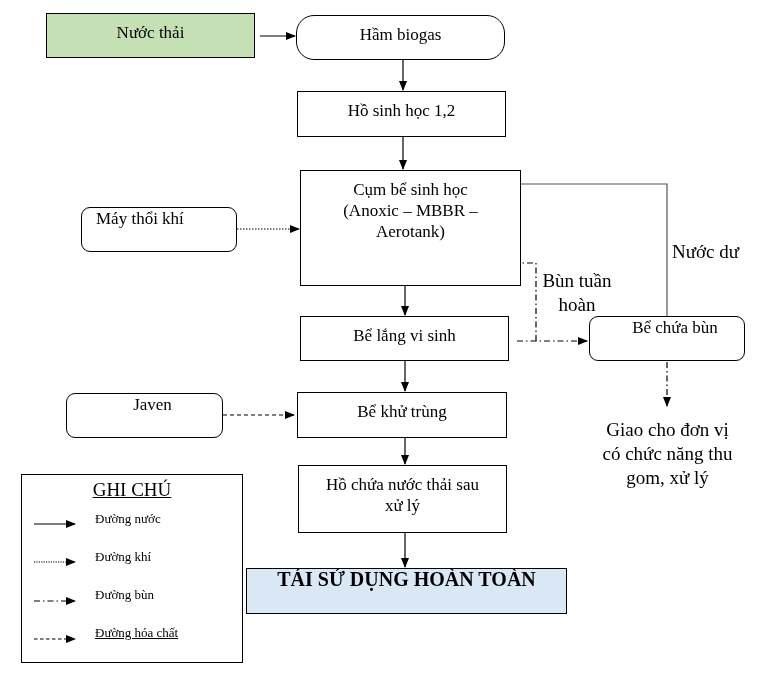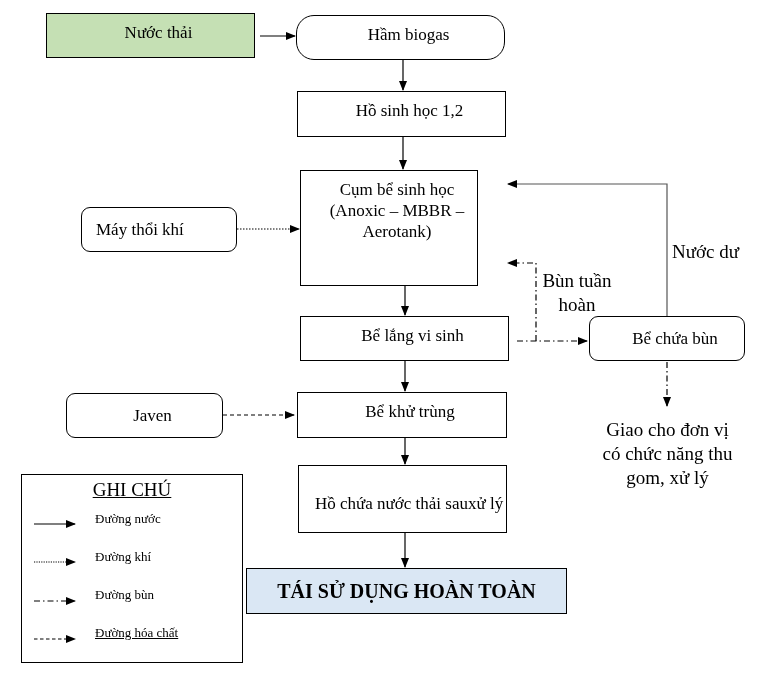--- a/index.html
+++ b/index.html
@@ -1,22 +1,22 @@
 <!DOCTYPE html>
 <html><head>
 <meta charset="utf-8">
 <style>
   html, body { margin: 0; padding: 0; background: #ffffff; }
   body { width: 766px; height: 687px; position: relative; overflow: hidden;
          font-family: "Liberation Serif", "DejaVu Serif", serif; color: #000; }
   .box { position: absolute; box-sizing: border-box; border: 1.3px solid #000;
          background: #fff; display: flex; justify-content: center; text-align: center;
          font-size: 17px; line-height: 21px; }
-  .box.top { align-items: flex-start; padding-top: 8px; padding-left: 16px; }
-  .box.mid { align-items: center; }
+  .box.top { align-items: flex-start; padding-top: 8px; }
+  .box.mid { align-items: flex-start; }
   .rounded { border-radius: 9px; padding-left: 16px; }
   .free-text { position: absolute; font-size: 19px; line-height: 24px; text-align: center; }
   svg.arrows { position: absolute; left: 0; top: 0; }
   .legend { position: absolute; left: 21px; top: 474px; width: 222px; height: 189px;
             box-sizing: border-box; border: 1.3px solid #000; background: #fff; }
   .legend-title { position: absolute; left: 0; right: 0; top: 4px; text-align: center;
                   font-weight: normal; text-decoration: underline; font-size: 19px; }
   .legend-label { position: absolute; left: 73px; font-size: 13px; }
 </style>
 </head>
@@ -53,21 +53,21 @@
 </div>
 
 <div class="box top" style="left:296px;top:15px;width:209px;height:45px;border-radius:18px;">
   <span>Hầm biogas</span>
 </div>
 
 <div class="box top" style="left:297px;top:91px;width:209px;height:46px;">
   <span>Hồ sinh học 1,2</span>
 </div>
 
-<div class="box top" style="left:300px;top:170px;width:178px;height:116px;flex-direction:column;align-items:center;justify-content:flex-start;">
+<div class="box top" style="left:300px;top:170px;width:221px;height:116px;flex-direction:column;align-items:center;justify-content:flex-start;">
   <span>Cụm bể sinh học</span>
   <span>(Anoxic – MBBR –</span>
   <span>Aerotank)</span>
 </div>
 
 <div class="box mid rounded" style="left:81px;top:207px;width:156px;height:45px;justify-content:flex-start;padding-left:14px;">
   <span>Máy thổi khí</span>
 </div>
 
 <div class="box top" style="left:300px;top:316px;width:209px;height:45px;">
@@ -79,21 +79,21 @@
 </div>
 
 <div class="box mid rounded" style="left:66px;top:393px;width:157px;height:45px;">
   <span>Javen</span>
 </div>
 
 <div class="box top" style="left:297px;top:392px;width:210px;height:46px;">
   <span>Bể khử trùng</span>
 </div>
 
-<div class="box top" style="left:298px;top:465px;width:209px;height:68px;flex-direction:row;align-items:center;justify-content:flex-start;">
+<div class="box top" style="left:298px;top:465px;width:209px;height:68px;flex-direction:column;align-items:center;justify-content:flex-start;">
   <span>Hồ chứa nước thải sau</span>
   <span>xử lý</span>
 </div>
 
 <div class="box mid" style="left:246px;top:568px;width:321px;height:46px;background:#dae7f4;font-weight:bold;font-size:20px;">
   <span>TÁI SỬ DỤNG HOÀN TOÀN</span>
 </div>
 
 <div class="free-text" style="left:672px;top:240px;">
   <span>Nước dư</span>

